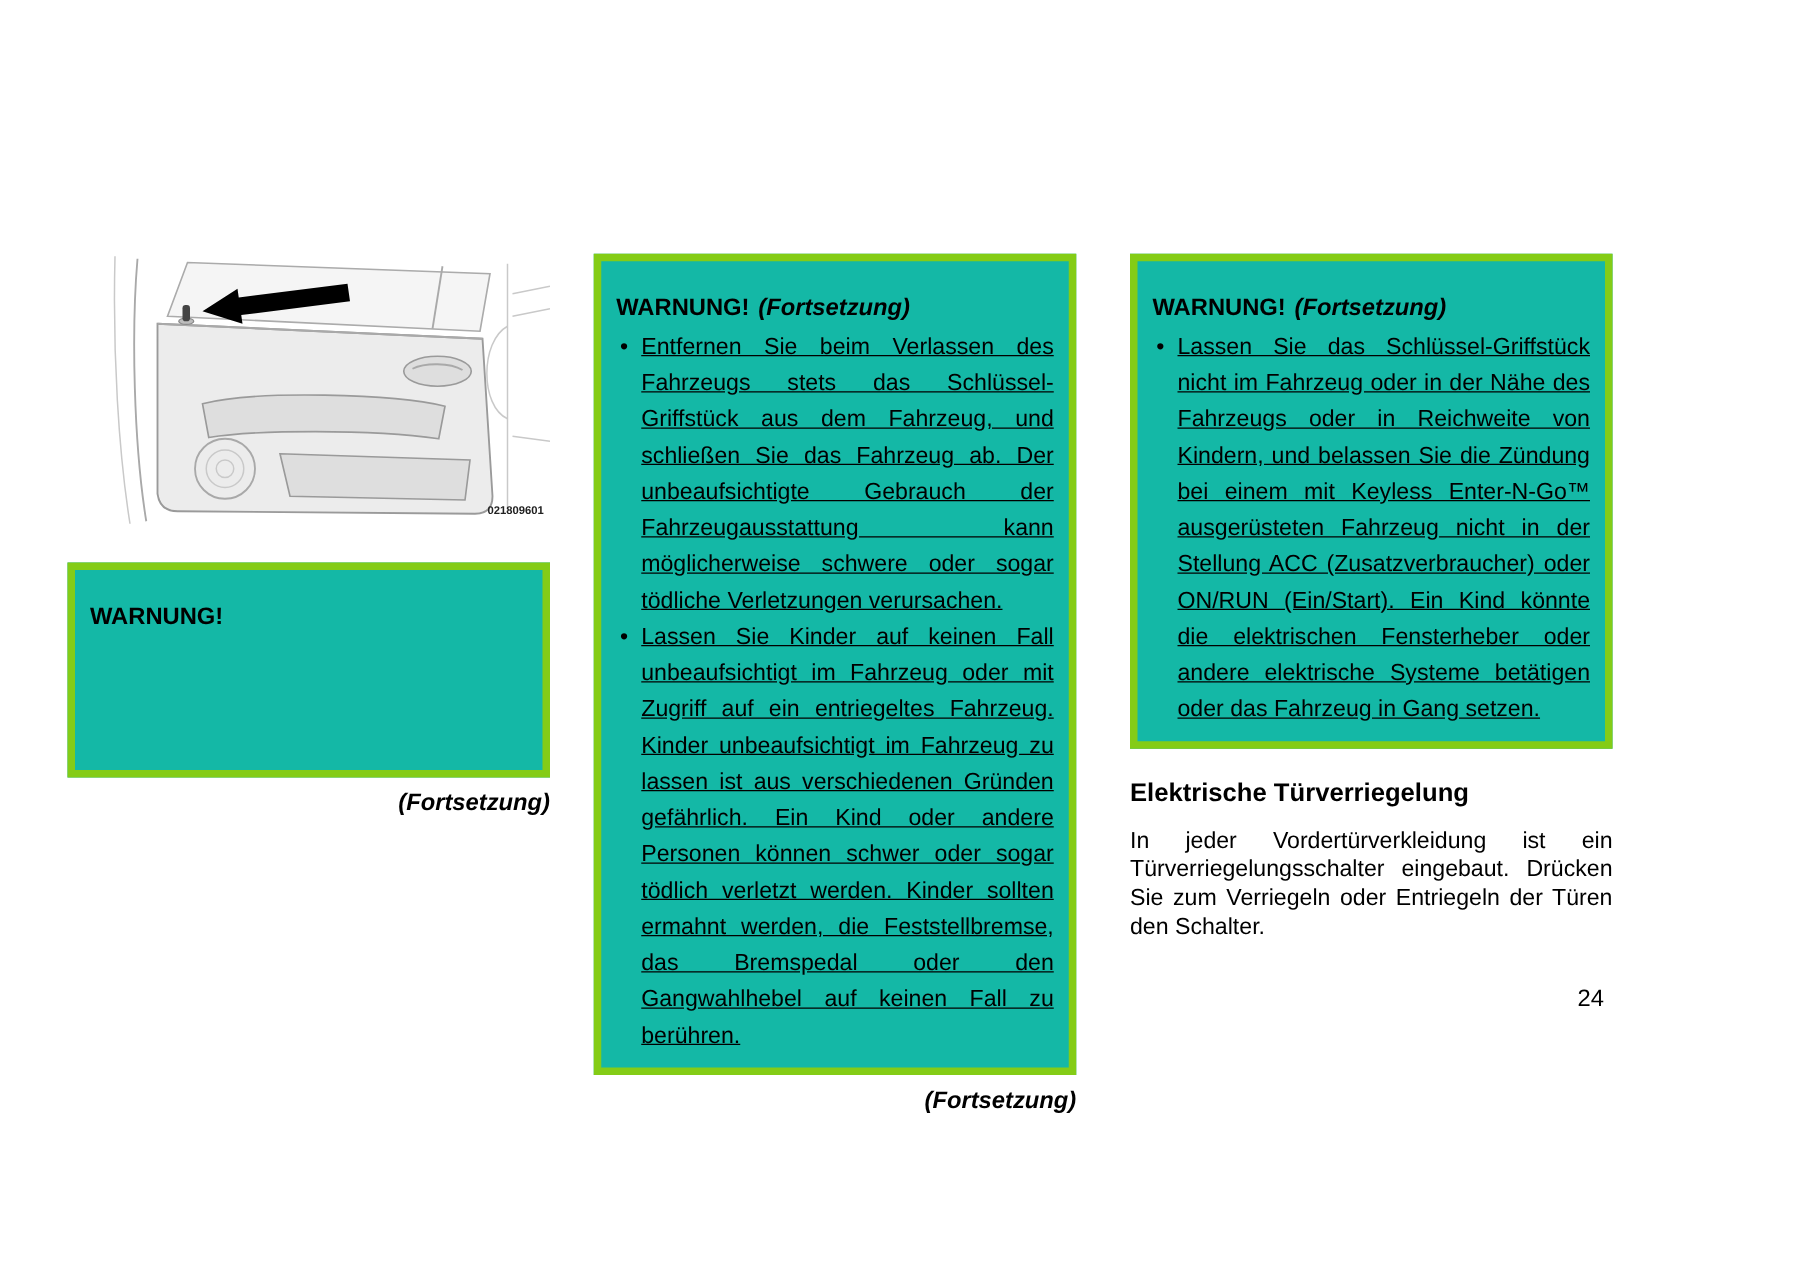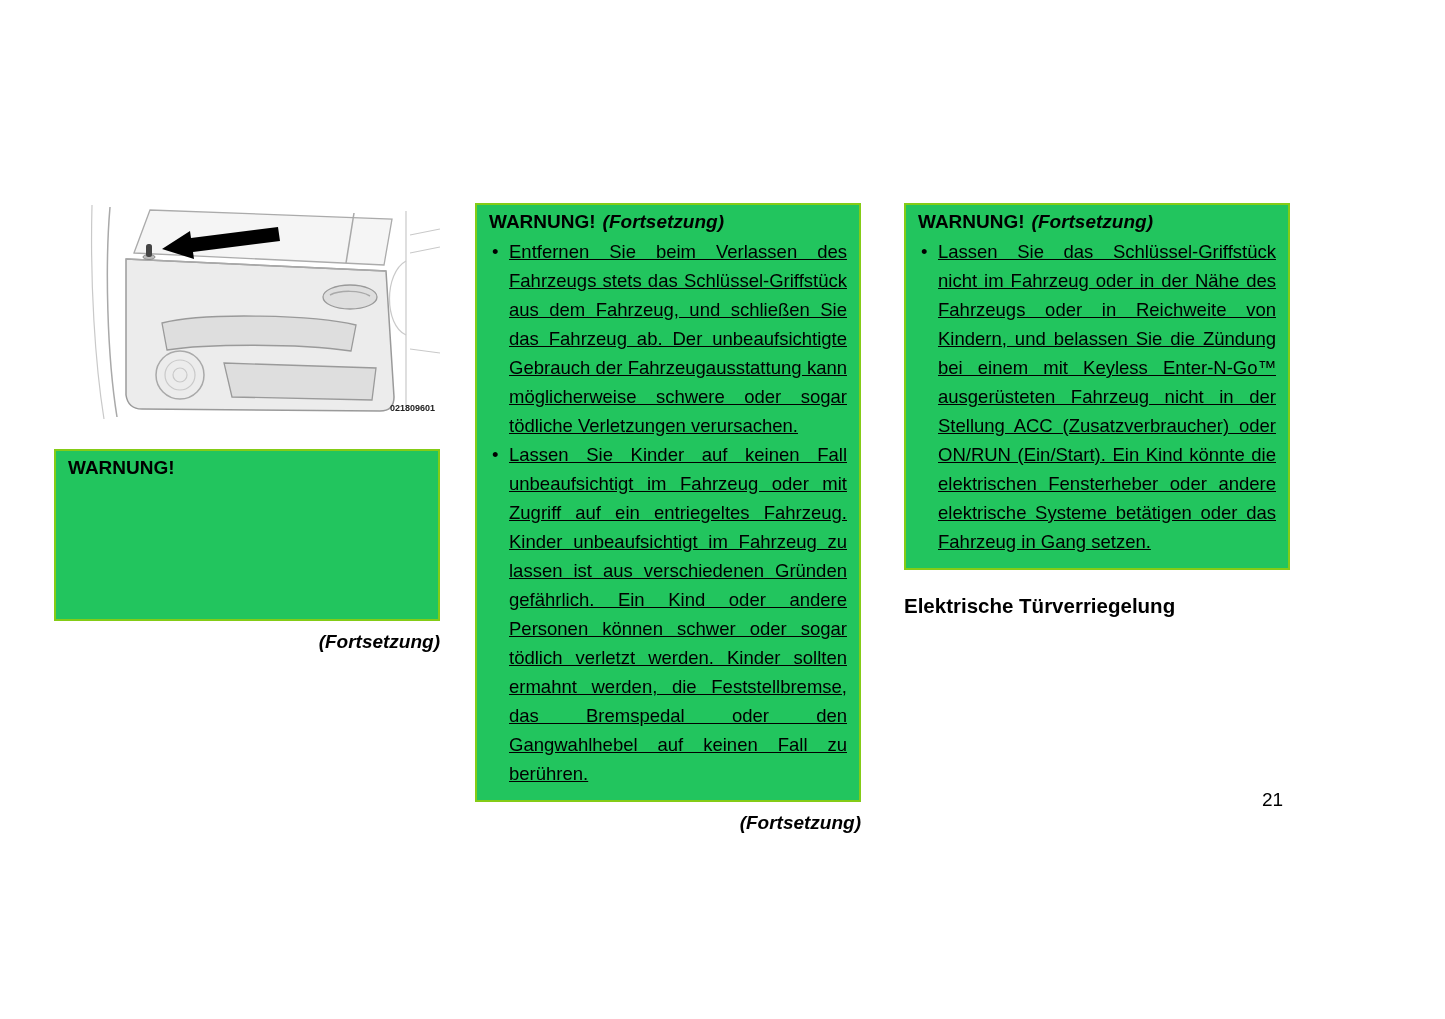--- a/index.html
+++ b/index.html
@@ -7,21 +7,21 @@
   body { font-family:"Liberation Sans", sans-serif; color:#000; }
   .page { position:relative; width:1445px; height:1019px; background:#fff; overflow:hidden; }
   .col { position:absolute; width:386px; top:203px; }
   .col-left   { left:54px; }
   .col-middle { left:475px; }
   .col-right  { left:904px; }
 
   .illustration { width:386px; height:218px; }
   .caption { font-weight:bold; font-size:17px; text-align:center; margin-top:7px; }
 
-  .warn-box { border:2px solid #84cc16; padding:3px 12px 12px 12px; background:#22c55e; }
+  .warn-box { border:6px solid #84cc16; padding:24px 12px 12px 12px; background:#14b8a6; }
   .warn-box-left { margin-top:24px; min-height:172px; }
   .warn-box-tall { min-height:482px; }
   .warn-box-right { min-height:312px; }
 
   .warn-title { font-weight:bold; font-size:19px; line-height:27px; }
   .warn-title .cont-suffix { font-style:italic; margin-left:7px; }
 
   .warn-box ul { list-style:none; margin-top:2px; }
   .warn-box li { position:relative; padding-left:20px; font-size:18.5px; line-height:29px;
                  text-align:justify; hyphens:auto;text-decoration:underline; -webkit-hyphens:auto; }
@@ -110,17 +110,18 @@
     <div class="warn-box warn-box-right">
       <div class="warn-title">
         <span>WARNUNG!</span><span class="cont-suffix">(Fortsetzung)</span>
       </div>
       <ul>
         <li>Lassen Sie das Schlüssel-Griffstück nicht im Fahrzeug oder in der Nähe des Fahrzeugs oder in Reichweite von Kindern, und belassen Sie die Zündung bei einem mit Keyless Enter-N-Go™ ausgerüsteten Fahrzeug nicht in der Stellung ACC (Zusatzverbraucher) oder ON/RUN (Ein/Start). Ein Kind könnte die elektrischen Fensterheber oder andere elektrische Systeme betätigen oder das Fahrzeug in Gang setzen.</li>
       </ul>
     </div>
 
     <div class="section-heading">Elektrische Türverriegelung</div>
+    <div class="section-body">In jeder Vordertürverkleidung ist ein Türverriegelungsschalter eingebaut. Drücken Sie zum Verriegeln oder Entriegeln der Türen den Schalter.</div>
   </div>
 
-  <div class="page-number">21</div>
+  <div class="page-number">24</div>
 
 </div>
 
 </body></html>

